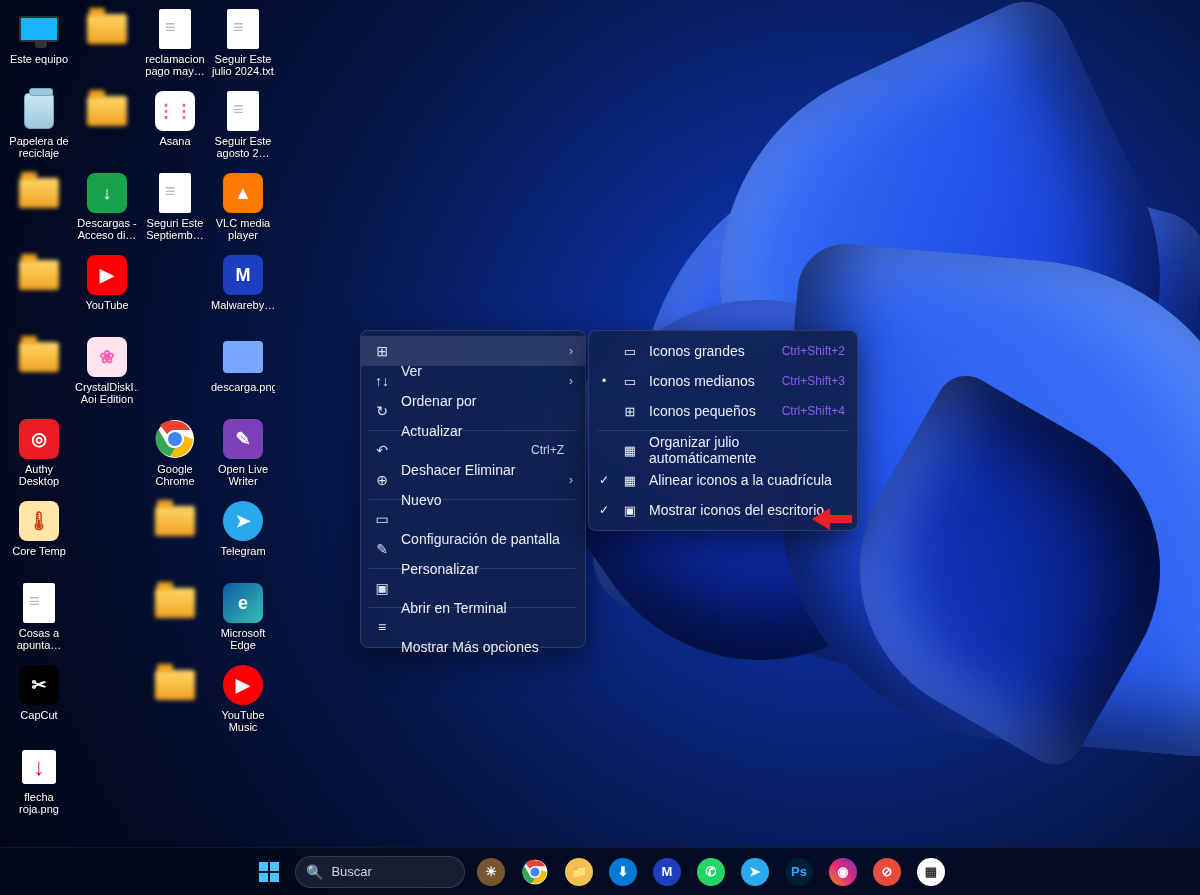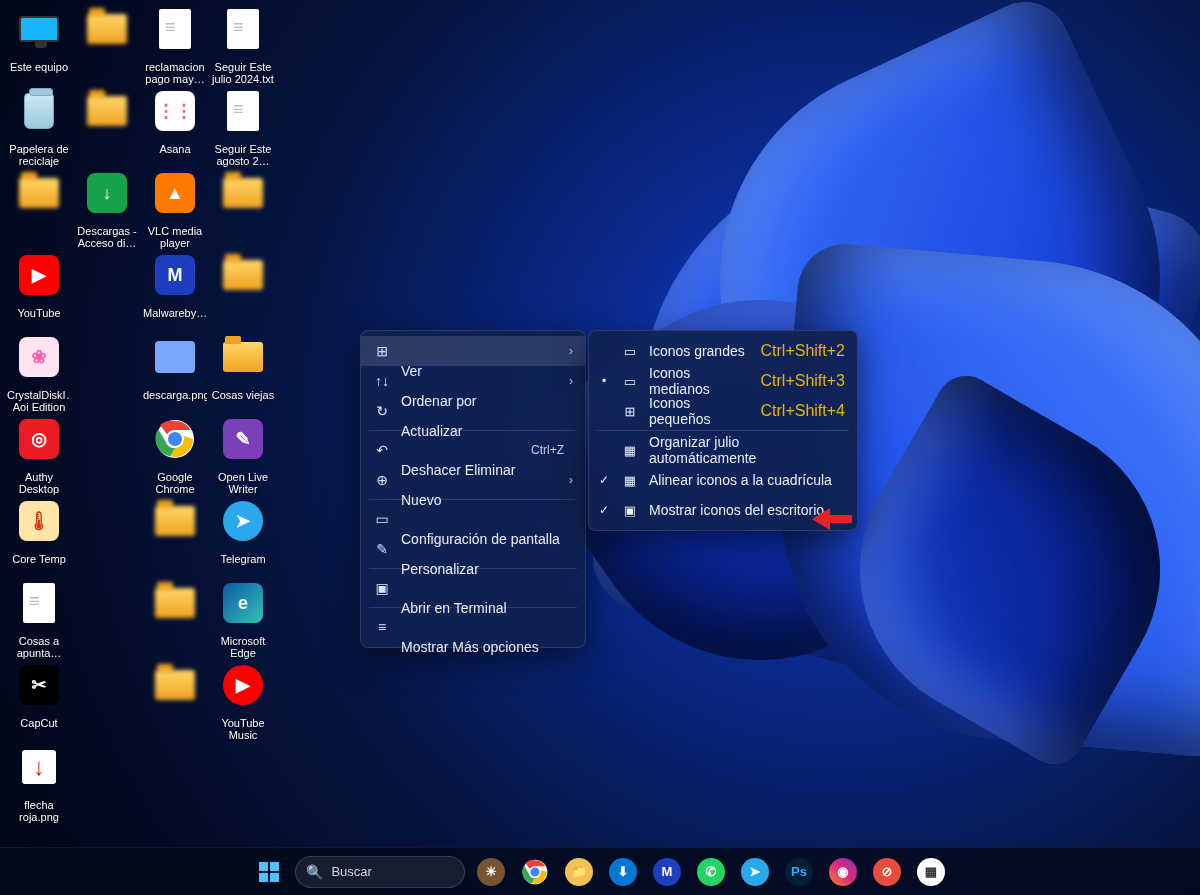--- a/index.html
+++ b/index.html
@@ -13,21 +13,21 @@
   .bloom { position: absolute; right: 0; top: 0; width: 820px; height: 820px; pointer-events: none; filter: blur(0.3px); }
   .petal { position:absolute; border-radius: 50% 10% 50% 10%; box-shadow: inset -30px -30px 80px rgba(0,0,0,.6), inset 30px 30px 60px rgba(120,160,255,.4); }
   .p1 { width:520px;height:520px;left:260px;top:150px;background:linear-gradient(135deg,#2b62ff,#0627b0);transform:rotate(15deg);}
   .p2 { width:440px;height:440px;left:340px;top:60px;background:linear-gradient(135deg,#3c78ff,#0a2fd0);transform:rotate(-25deg);}
   .p3 { width:360px;height:360px;left:200px;top:300px;background:linear-gradient(135deg,#1a45e0,#041a80);transform:rotate(55deg);}
   .p4 { width:480px;height:480px;left:400px;top:260px;background:linear-gradient(135deg,#4b86ff,#0d38e0);transform:rotate(95deg);}
   .p5 { width:300px;height:300px;left:480px;top:420px;background:linear-gradient(135deg,#1540d8,#031670);transform:rotate(-60deg);}
 
   
   .desktop { position:absolute; left:6px; top:6px; width:300px; display:grid; grid-template-columns: repeat(4, 66px); gap:2px 2px; }
-  .dicon { width:66px; height:80px; display:flex; flex-direction:column; align-items:center; cursor:pointer; padding-top:1px;gap:8px; }
+  .dicon { width:66px; height:80px; display:flex; flex-direction:column; align-items:center; cursor:pointer; padding-top:1px; }
   .dicon .ibox { width:44px; height:44px; display:flex; align-items:center; justify-content:center; }
   .dicon .lbl { font-size:11px; line-height:12px; color:#fff; text-align:center; margin-top:2px; max-width:64px; overflow:hidden; display:-webkit-box;-webkit-line-clamp:2;-webkit-box-orient:vertical; text-shadow:0 1px 2px #000; }
   .dicon.blur .ibox { filter: blur(2px); }
   .dicon.blur .lbl { filter: blur(2px); }
 
   
   .ico-folder { width:40px;height:30px;background:linear-gradient(#ffd667,#f0a322);border-radius:3px;position:relative; }
   .ico-folder::before { content:"";position:absolute;left:2px;top:-6px;width:16px;height:8px;background:#f0a322;border-radius:2px 2px 0 0; }
   .ico-monitor { width:40px;height:26px;background:#15b6ff;border:2px solid #333;border-radius:3px;position:relative;}
   .ico-monitor::after{content:"";position:absolute;left:14px;bottom:-8px;width:12px;height:8px;background:#333;border-radius:0 0 3px 3px;}
@@ -50,21 +50,21 @@
   .menu .row:hover, .menu .row.hovered { background:rgba(255,255,255,0.12); }
   .menu .sep { height:1px;margin:4px 8px;background:rgba(255,255,255,0.12); }
   .menu .ico { width:18px;display:flex;justify-content:center;color:#d9e3f8;font-size:14px;}
   .menu .txt { flex:1;margin-top:40px; }
   .menu .hint { font-size:12px;color:#c8d0e2;margin-right:9px;}
   .menu .chev { font-size:12px;color:#c8d0e2;}
   .menu.sub .check { width:14px; text-align:center; font-size:12px; color:#e9eef8; }
   .menu.sub .ico2 { width:18px;display:flex;justify-content:center;font-size:13px;}
   .menu.sub .row { padding:6px 12px 6px 8px; }
   .menu.sub .txt2 { flex:1; }
-  .menu.sub .hint2 { font-size:16px;color:#eab308;}
+  .menu.sub .hint2 { font-size:12px;color:#8b5cf6;}
 
   
   .red-arrow { position:absolute; left:812px; top:508px; width:40px; height:22px; pointer-events:none; }
   .red-arrow .shaft { position:absolute; right:0; top:7px; width:22px;height:8px;background:#e62222;}
   .red-arrow .head { position:absolute; left:0; top:0; width:0;height:0;border-top:11px solid transparent;border-bottom:11px solid transparent;border-right:18px solid #e62222;}
 
   
   .taskbar {
     position:absolute; left:0; right:0; bottom:0; height:48px;
     background:rgba(4,10,28,0.85); backdrop-filter: blur(10px);
@@ -146,20 +146,26 @@
       <div class="lbl"></div>
     </div>
     <div class="dicon">
       <div class="ibox">
         <div class="ico-app" style="background:#16a34a;color:#fff;border-radius:8px">↓</div>
       </div>
       <div class="lbl">Descargas - Acceso di…</div>
     </div>
     <div class="dicon">
       <div class="ibox">
+        <div class="ico-file"></div>
+      </div>
+      <div class="lbl">Seguri Este Septiemb…</div>
+    </div>
+    <div class="dicon">
+      <div class="ibox">
         <div class="ico-app" style="background:#ff7a00;color:#fff;border-radius:8px">▲</div>
       </div>
       <div class="lbl">VLC media player</div>
     </div>
     <div class="dicon blur">
       <div class="ibox">
         <div class="ico-folder"></div>
       </div>
       <div class="lbl"></div>
     </div>
@@ -187,26 +193,20 @@
         <div class="ico-app" style="background:#ffe3ef;color:#ff5bb0;border-radius:8px">❀</div>
       </div>
       <div class="lbl">CrystalDiskI… Aoi Edition</div>
     </div>
     <div class="dicon"></div>
     <div class="dicon">
       <div class="ibox">
         <div class="ico-png" style="background:#7aa7ff"></div>
       </div>
       <div class="lbl">descarga.png</div>
-    </div>
-    <div class="dicon">
-      <div class="ibox">
-        <div class="ico-folder"></div>
-      </div>
-      <div class="lbl">Cosas viejas</div>
     </div>
     <div class="dicon">
       <div class="ibox">
         <div class="ico-app" style="background:#ec1c24;color:#fff;border-radius:8px">◎</div>
       </div>
       <div class="lbl">Authy Desktop</div>
     </div>
     <div class="dicon"></div>
     <div class="dicon">
       <div class="ibox">

